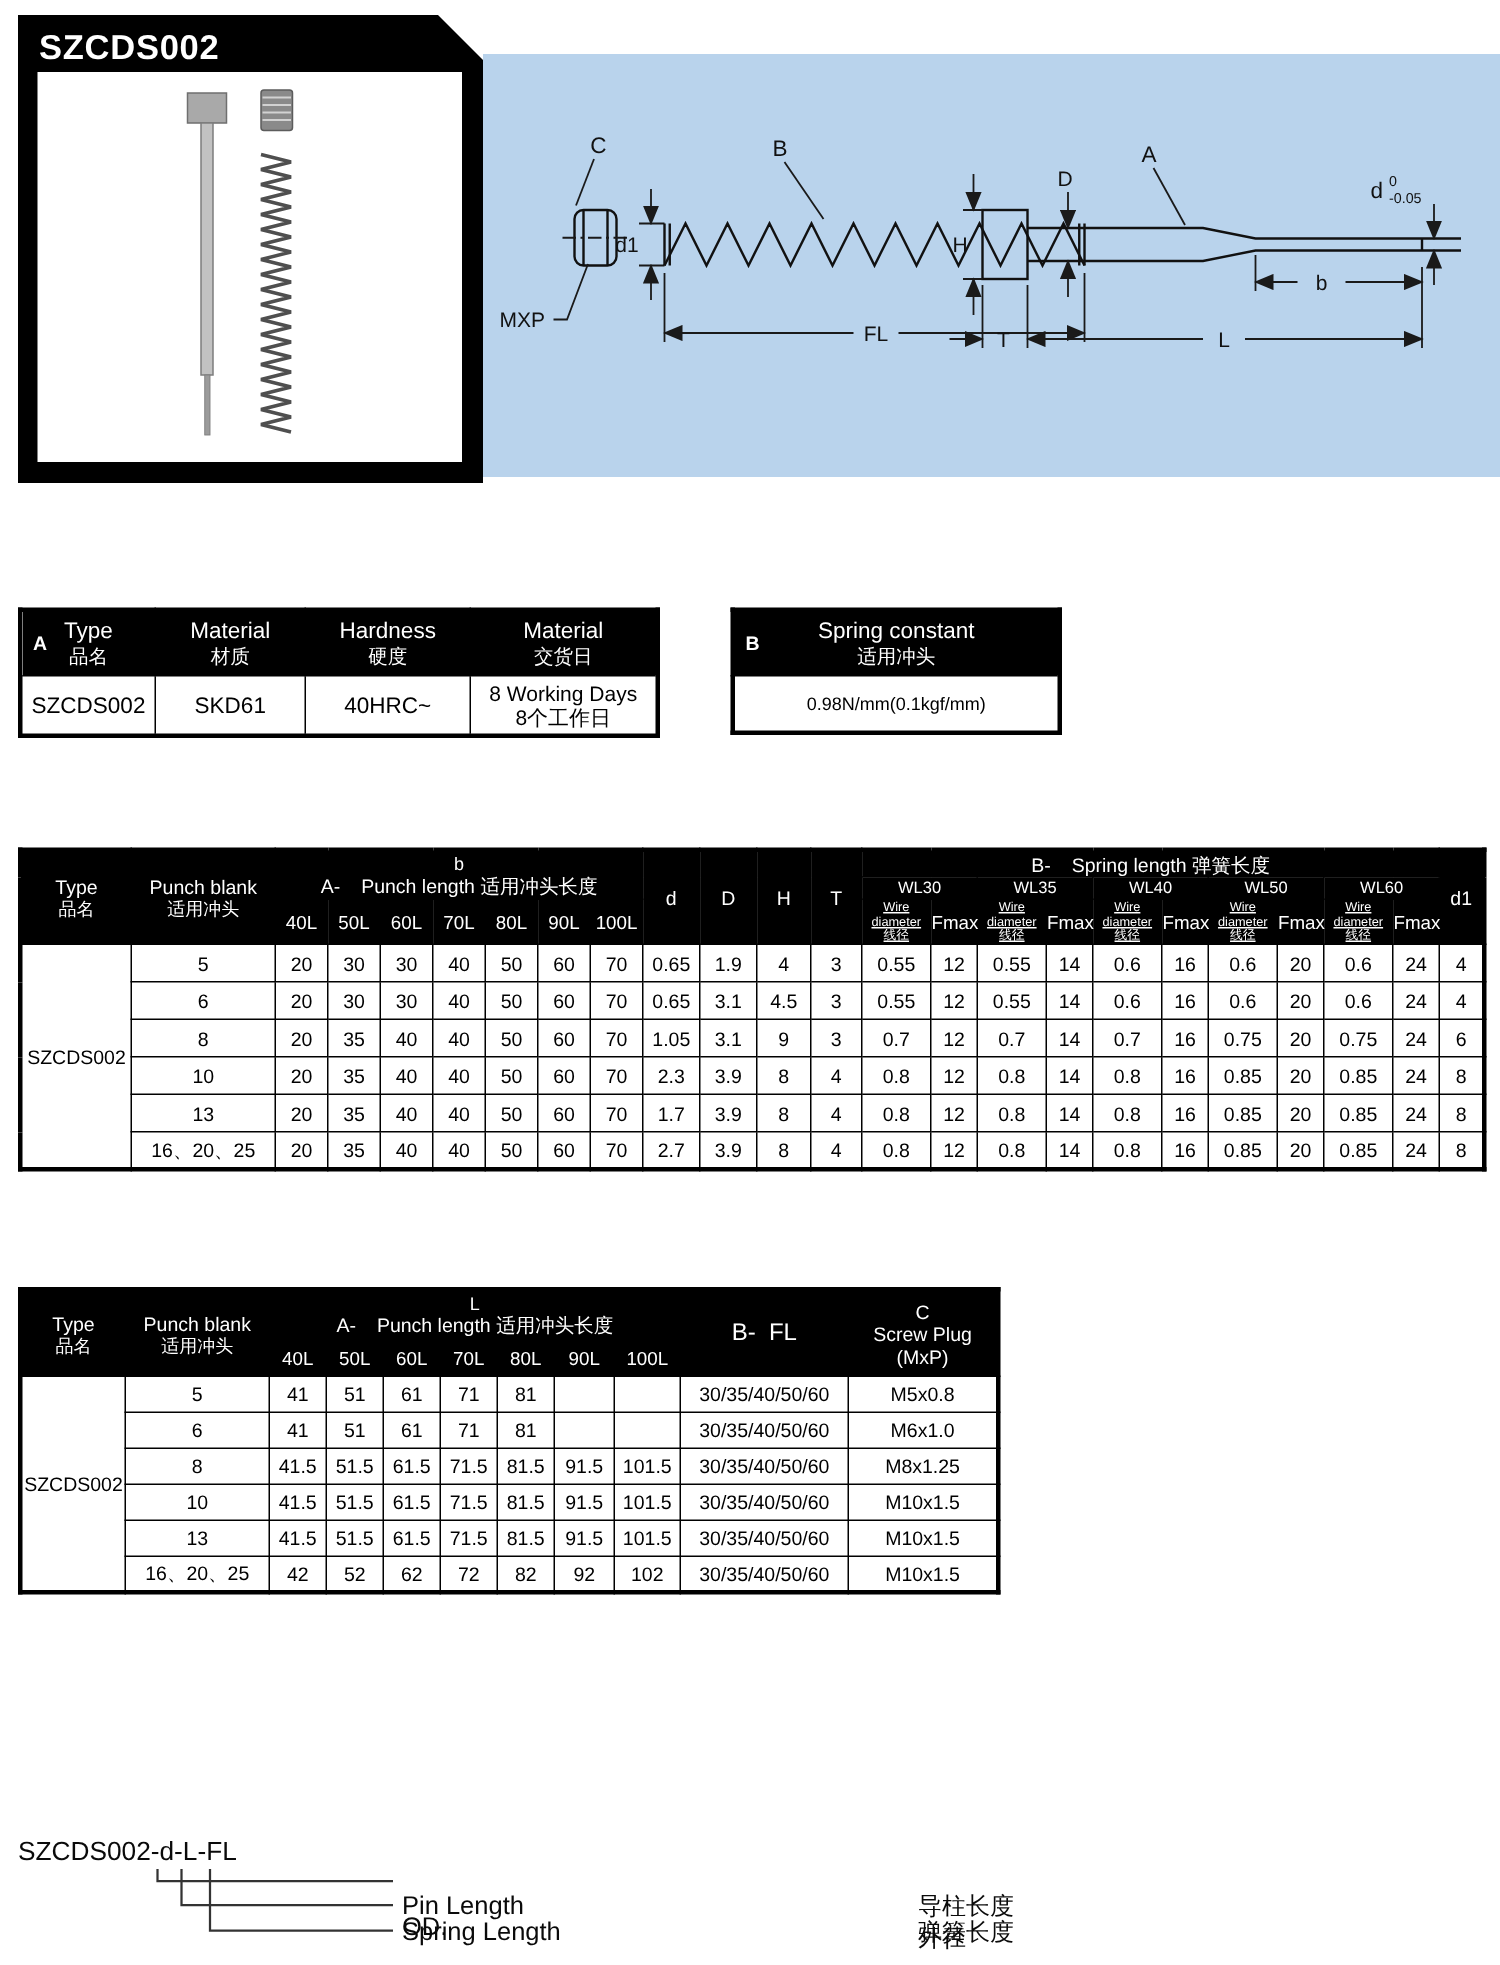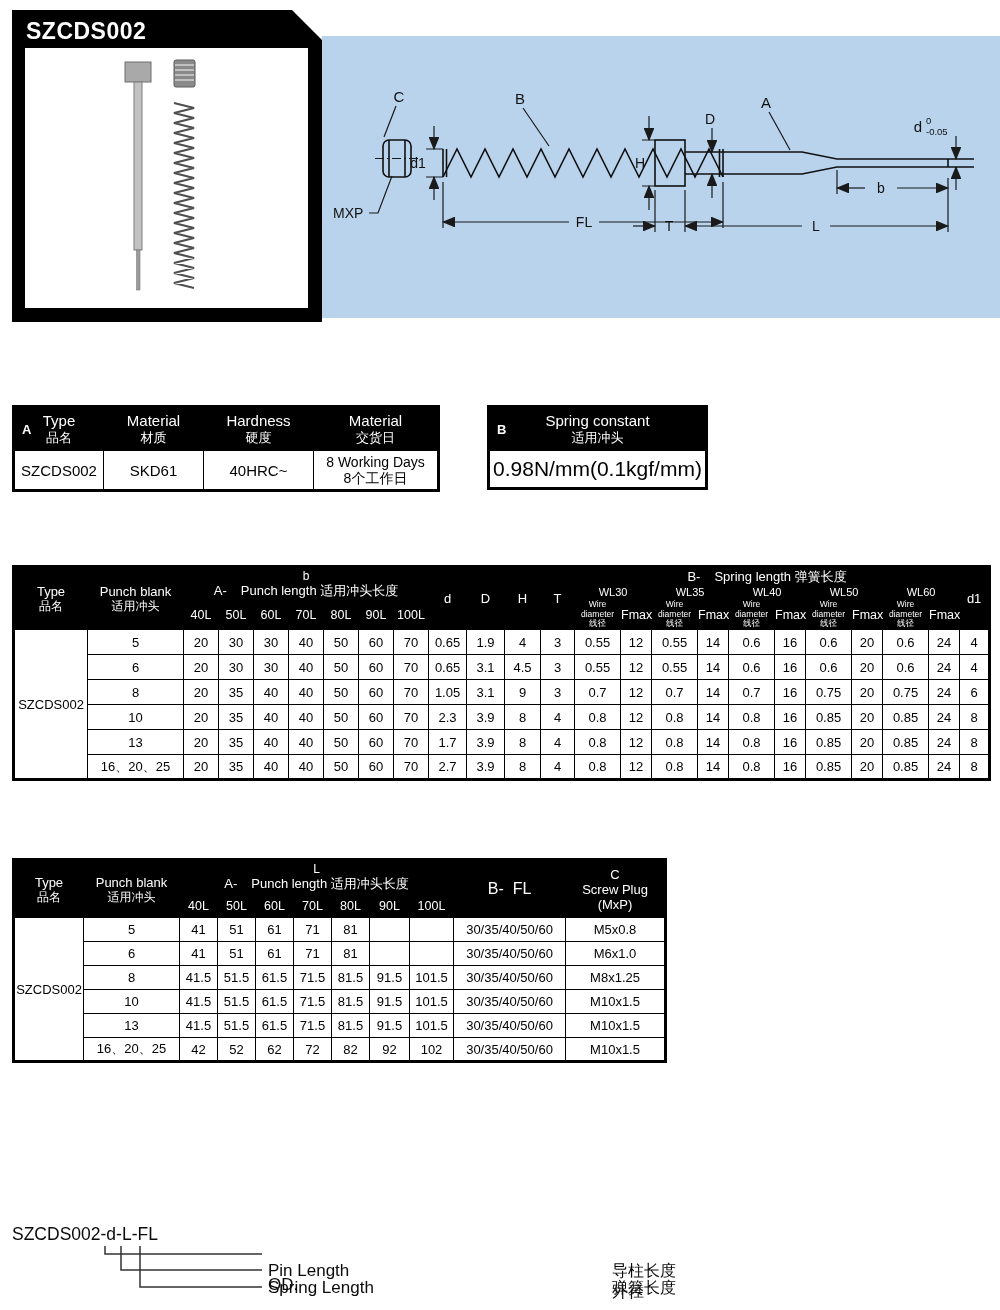--- a/index.html
+++ b/index.html
@@ -46,34 +46,34 @@
   .corner { position:absolute; left:7px; top:50%; transform:translateY(-50%);
             font-size:13px; font-weight:bold; }
   
   .info-table { left:12px; top:405px; width:425px; }
   .info-table th { height:44px; position:relative; }
   .info-table td { height:40px; font-size:15px; }
   .info-table .two-line { font-size:14px; line-height:16px; }
   
   .spring-table { left:487px; top:405px; width:218px; }
   .spring-table th { height:44px; position:relative; }
-  .spring-table td { height:38px; font-size:21px; }
+  .spring-table td { height:38px; font-size:12px; }
   
   .big-table { left:12px; top:565px; width:976px; }
   .big-table th { font-size:13px; }
   .big-table tr.hr1 th { height:18px; }
   .big-table tr.hr2 th { height:15px; font-size:11px; }
   .big-table tr.hr3 th { height:30px; font-size:12.5px; }
   .big-table td { height:25px; font-size:13px; }
   .hdr-two .en-s { display:block; font-size:13px; line-height:15px; }
   .hdr-two .zh-s { display:block; font-size:12px; line-height:14px; }
   .grp-sup { display:block; font-size:12px; line-height:13px; }
   .grp-line { display:block; font-size:13px; line-height:15px; }
   .grp-line .sp { display:inline-block; width:14px; }
-  .wire-cell span { display:block; font-size:8.5px; line-height:9.5px; }
+  .wire-cell span { display:block; font-size:8.5px; line-height:9.5px;text-decoration:underline; }
   .fmax-cell { font-size:10.5px; }
   .type-cell { font-size:13px; }
   
   .len-table { left:12px; top:858px; width:652px; }
   .len-table tr.hr1 th { height:34px; }
   .len-table tr.hr2 th { height:24px; font-size:12.5px; }
   .len-table td { height:24px; font-size:13px; }
   .screw-hdr span { display:block; font-size:13px; line-height:15px; }
   
   .order-band {

